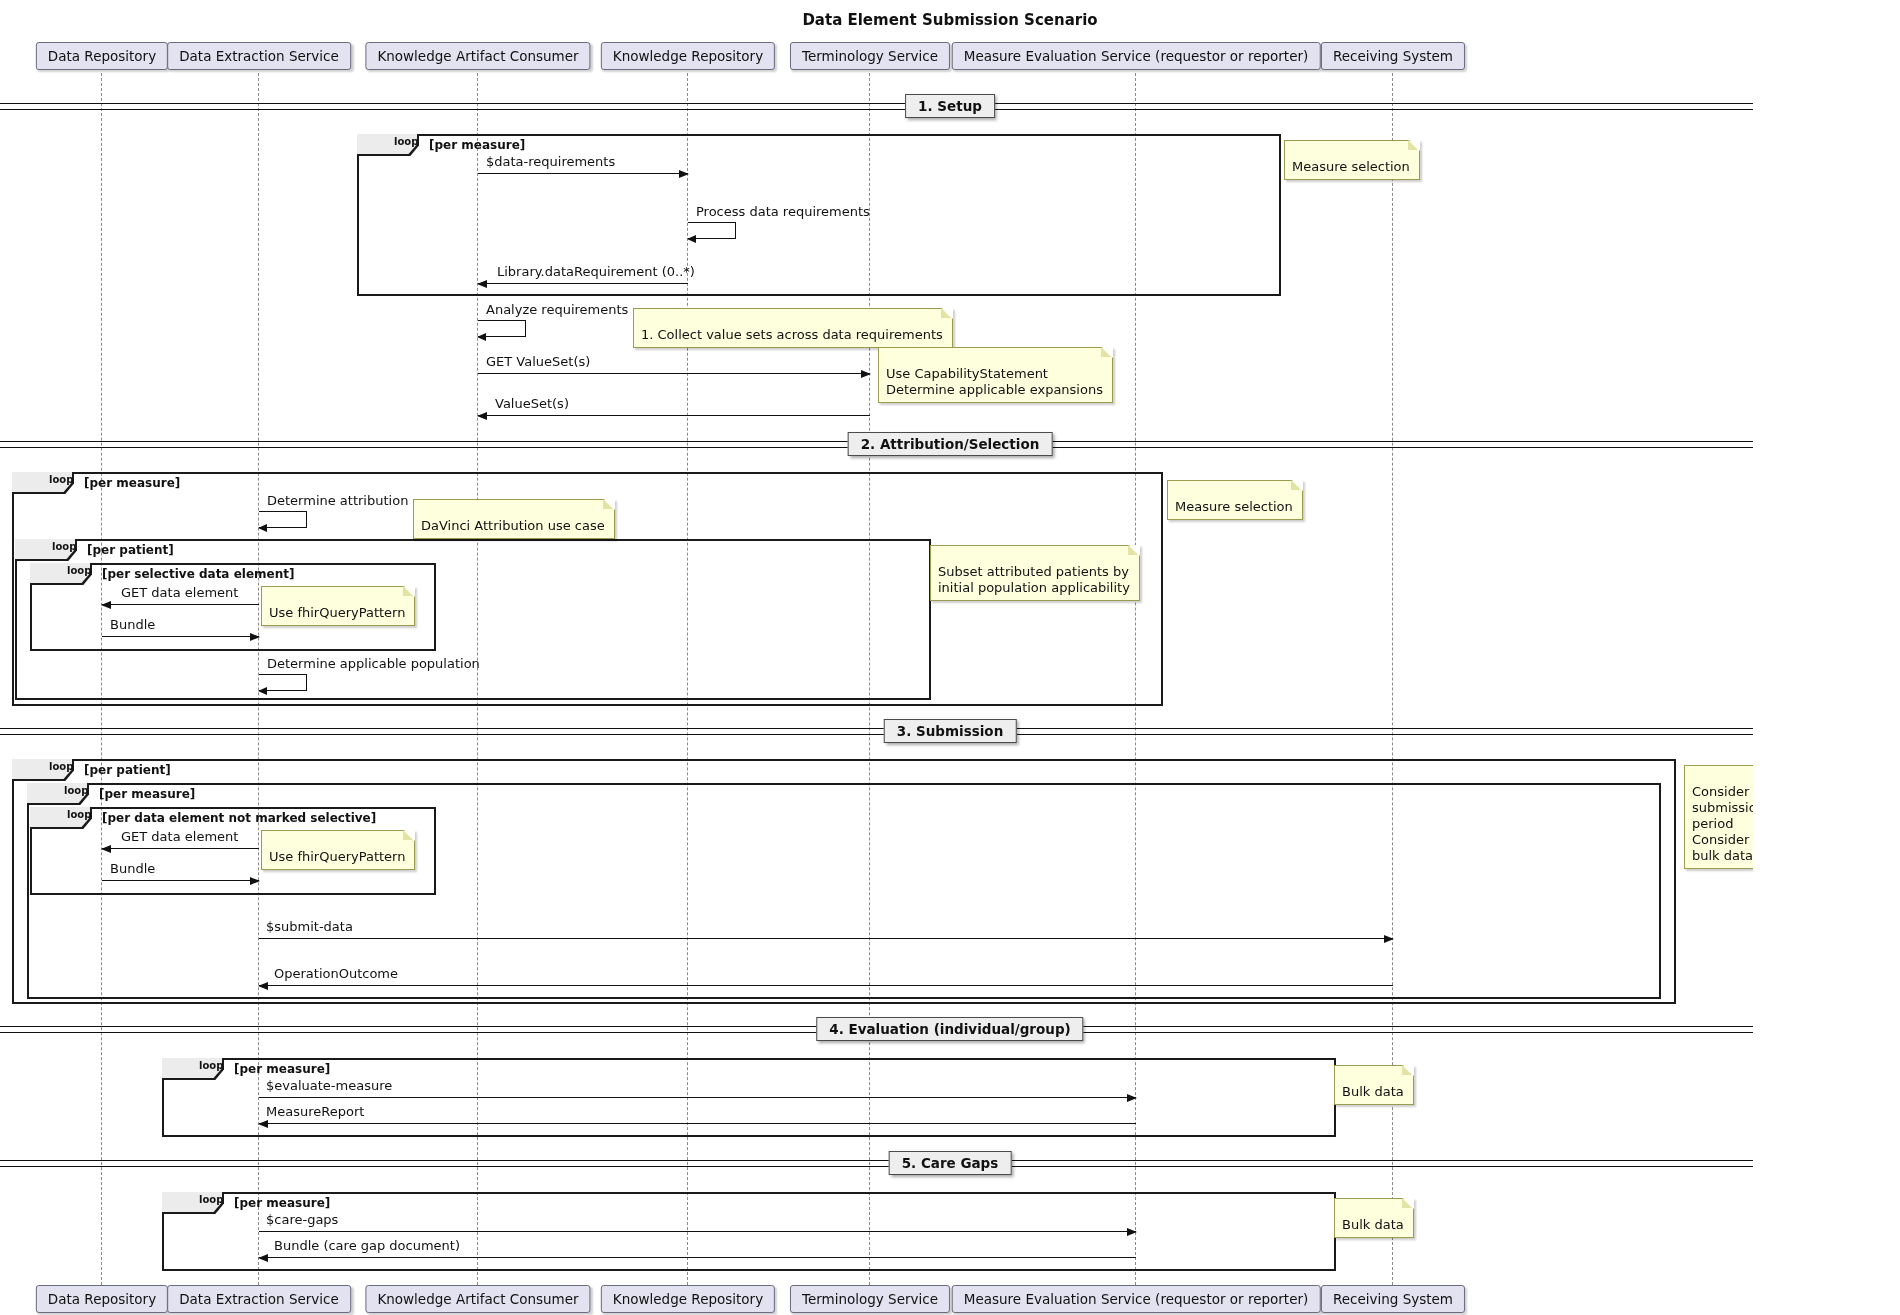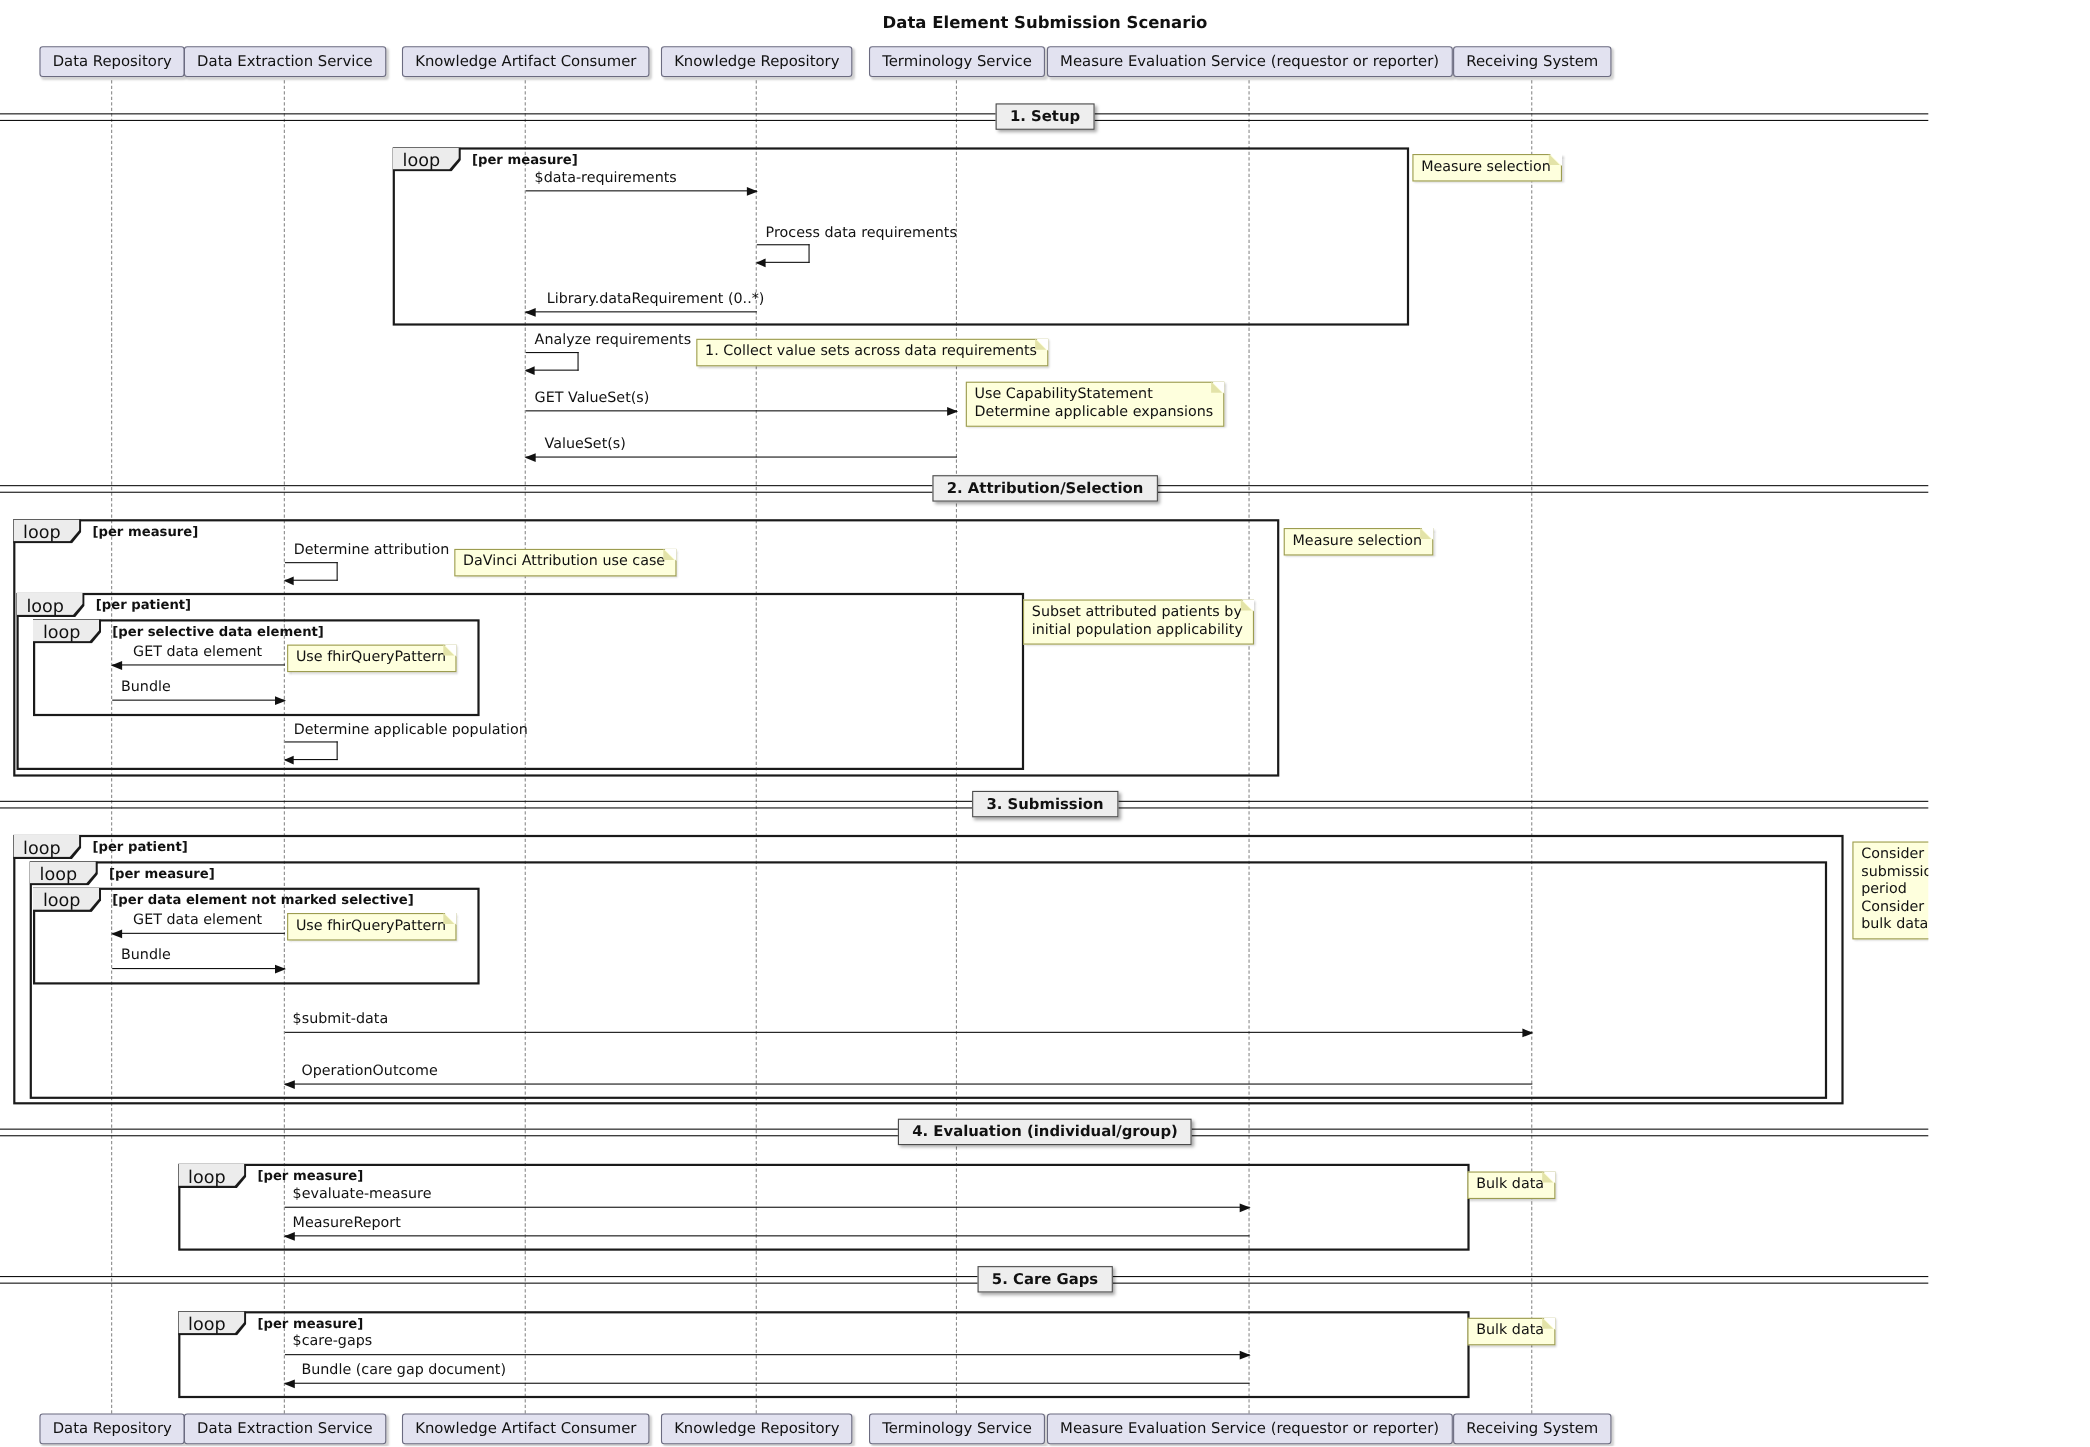--- a/index.html
+++ b/index.html
@@ -23,34 +23,34 @@
     border-bottom:1.6px solid var(--text);z-index:5;}
   .divlabel{position:absolute;transform:translate(-50%,-50%);background:var(--divider-fill);
     border:1.6px solid #4a4a4a;padding:3px 12px;font-size:13.5px;font-weight:bold;white-space:nowrap;
     box-shadow:2px 2px 3px rgba(0,0,0,0.35);z-index:5;}
 
   .loopframe{position:absolute;border:2px solid var(--frame-border);z-index:2;background:transparent;}
   .looptab{position:absolute;left:-2px;top:-2px;width:62px;height:22px;background:var(--frame-border);
     clip-path:polygon(0 0,100% 0,100% 52%,86% 100%,0 100%);}
   .looptab::after{content:"";position:absolute;left:0;top:0;right:1.6px;bottom:1.8px;background:#ececec;
     clip-path:polygon(0 0,100% 0,100% 48%,85% 100%,0 100%);}
-  .looptab span{position:relative;z-index:1;display:block;font-size:16px;font-weight:normal;padding:2px 0 0 9px;}
+  .looptab span{position:relative;z-index:1;display:block;font-size:10px;font-weight:bold;padding:2px 0 0 9px;margin-left:28px;}
   .loopcond{position:absolute;top:2px;font-size:12px;font-weight:bold;white-space:nowrap;}
 
   .mline{position:absolute;height:0;border-top:1.4px solid var(--text);z-index:3;}
   .ah{position:absolute;width:0;height:0;}
   .ah.r{right:-1px;top:-4.3px;border-left:10px solid var(--text);border-top:4.5px solid transparent;border-bottom:4.5px solid transparent;}
   .ah.l{left:-1px;top:-4.3px;border-right:10px solid var(--text);border-top:4.5px solid transparent;border-bottom:4.5px solid transparent;}
   .mlabel{position:absolute;font-size:13px;white-space:nowrap;z-index:3;}
 
   .hook{position:absolute;width:47px;height:15px;border:1.4px solid var(--text);border-left:none;z-index:3;}
   .hook .ah{left:-1px;bottom:-5.2px;top:auto;border-right:9px solid var(--text);border-top:4.2px solid transparent;border-bottom:4.2px solid transparent;}
 
   .note{position:absolute;background:var(--note-fill);border:1.2px solid var(--note-border);
-    padding:3px 9px 4px 7px;font-size:13px;line-height:16px;white-space:pre-line;
+    padding:18px 9px 4px 7px;font-size:13px;line-height:16px;white-space:pre-line;
     box-shadow:1.5px 1.5px 2px rgba(0,0,0,0.2);z-index:4;}
   .note::after{content:"";position:absolute;top:-1px;right:-1px;width:0;height:0;
     border-top:11px solid var(--background);border-left:11px solid transparent;}
   .note::before{content:"";position:absolute;top:-1px;right:1px;width:0;height:0;
     border-bottom:10px solid #e3e3a8;border-right:10px solid transparent;z-index:1;}
 </style>
 </head>
 <body>
 
 <div id="canvas">

